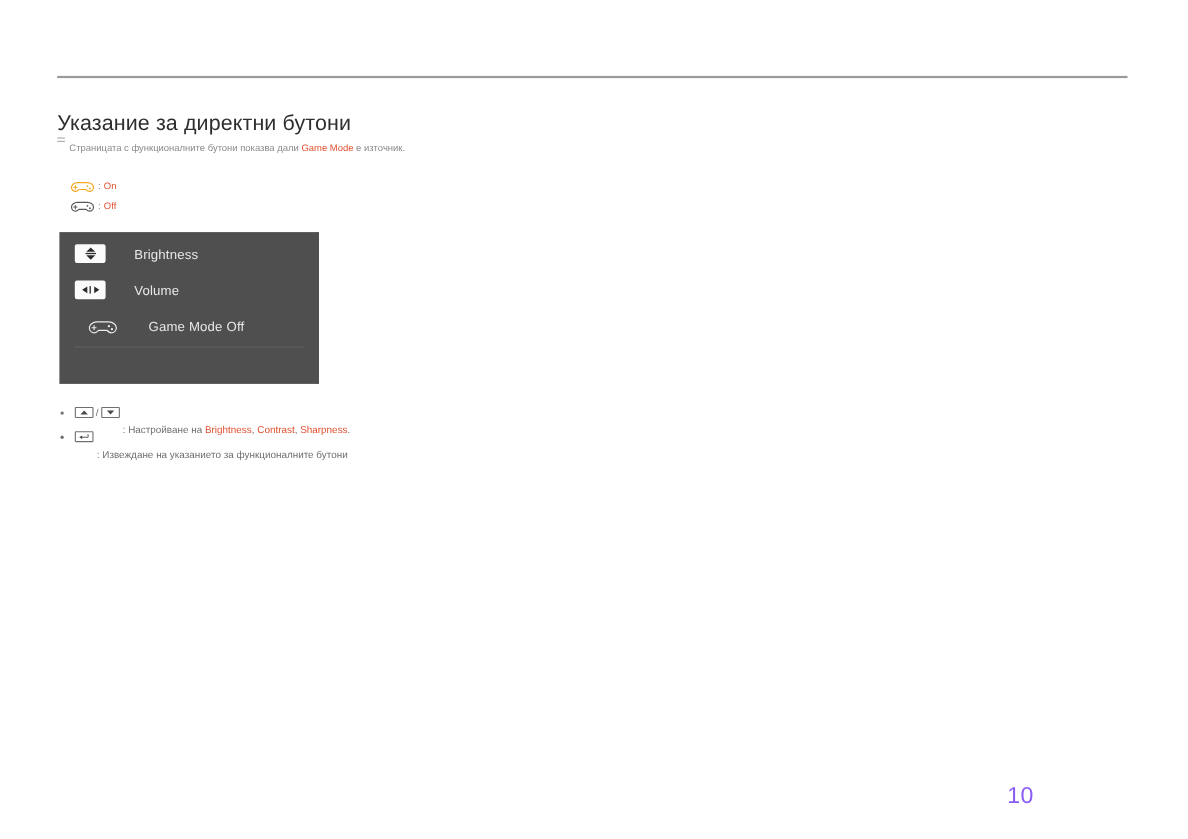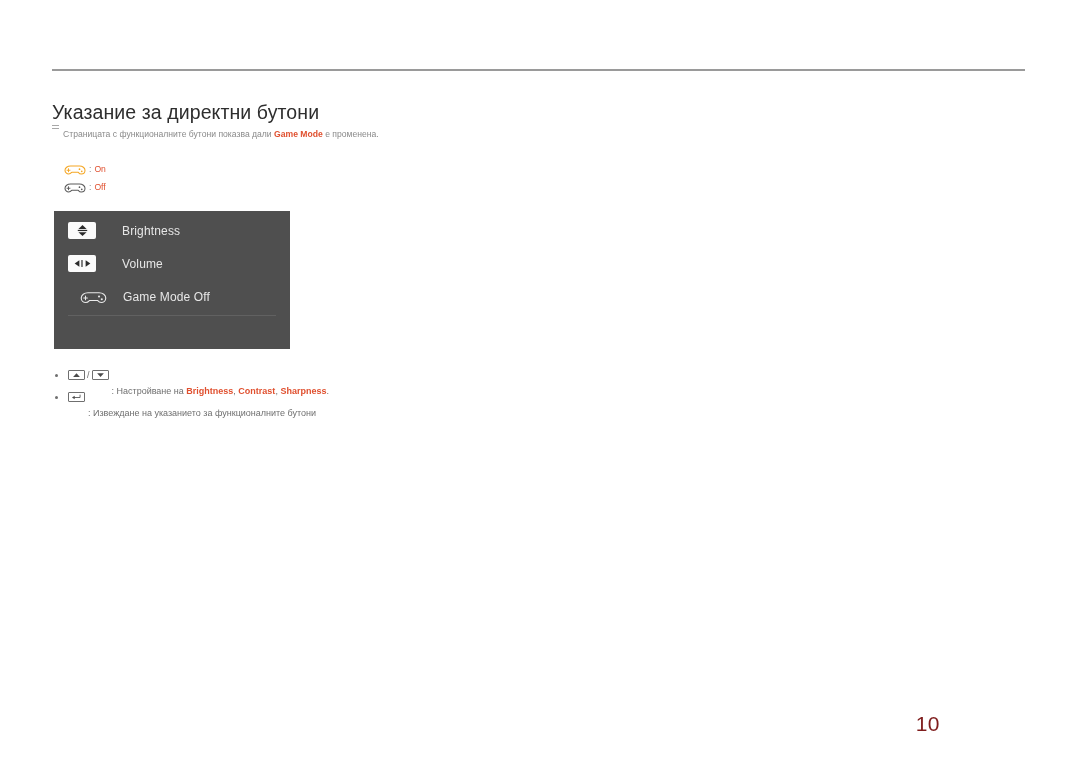--- a/index.html
+++ b/index.html
@@ -66,21 +66,21 @@
   .note-dash {
     position: absolute;
     left: 0;
     top: 1px;
     width: 7px;
     height: 1px;
     background: #a8a8a8;
   }
   .hl {
     color: #e0502f;
-    font-weight: bold;
+    font-weight: normal;
   }
 
   
   .legend {
     position: absolute;
     left: 64px;
     top: 160px;
   }
   .legend-row {
     display: flex;
@@ -144,21 +144,21 @@
     top: 104px;
     width: 208px;
     height: 1px;
     background: #616161;
   }
   .osd-row.gm {
     height: 34px;
     padding-left: 26px;
   }
   .osd-row.gm .osd-label {
-    margin-left: 16px;
+    margin-left: 28px;
   }
   .pad-ico-lg {
     width: 27px;
     height: 16px;
     display: block;
     flex: none;
   }
 
   
   .bullets {
@@ -205,42 +205,42 @@
     margin-left: 3px;
     margin-top: 32px;
   }
 
   
   .page-number {
     position: absolute;
     right: 44px;
     top: 712px;
     font-size: 21px;
-    color: #7f1d1d;
+    color: #8b5cf6;
     letter-spacing: 0.5px;
   }
 </style>
 </head>
 <body>
 
 <div class="page">
 
   <div class="top-rule"></div>
 
   <h1 class="page-title">Указание за директни бутони</h1>
 
   <div class="notes">
 
     <div class="note-line">
       <span class="note-dash"></span>
     </div>
 
     <div class="note-line">
       <span class="note-dash"></span>
-      <span>Страницата с функционалните бутони показва дали </span><span class="hl">Game Mode</span><span> е променена.</span>
+      <span>Страницата с функционалните бутони показва дали </span><span class="hl">Game Mode</span><span> е източник.</span>
     </div>
 
   </div>
 
   <div class="legend">
 
     <div class="legend-row">
       <span>
         <svg class="pad-ico" viewBox="0 0 44 26" xmlns="http://www.w3.org/2000/svg">
           <path d="M13 6 h18 c6 0 11 4 11 8.5 C42 19 38.5 22 34.5 22 c-3 0-4.6-1.8-6-3.4

